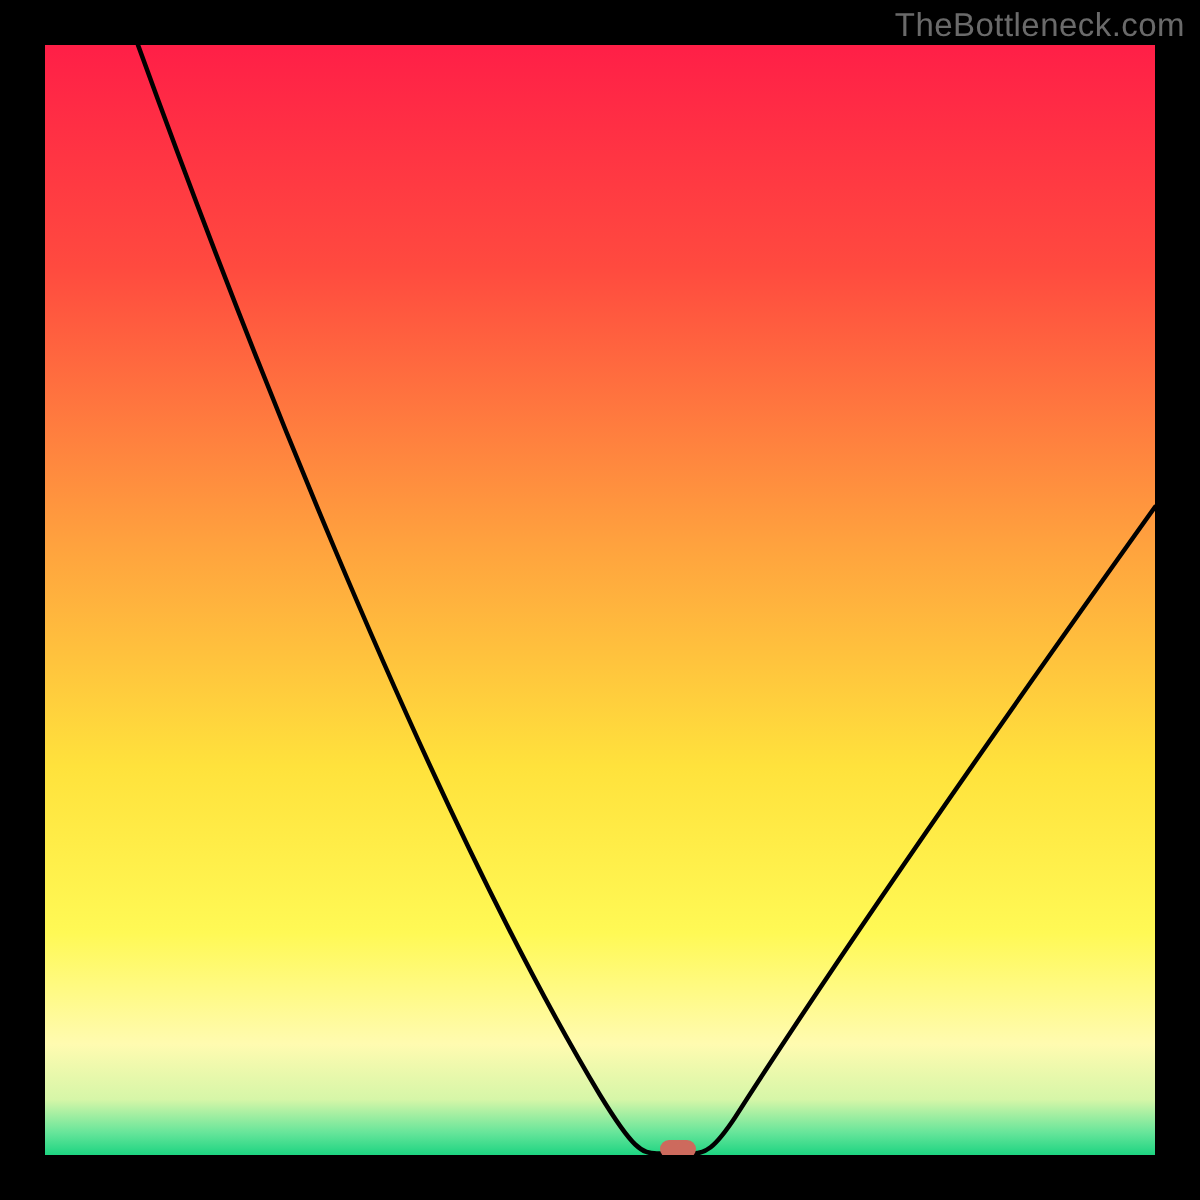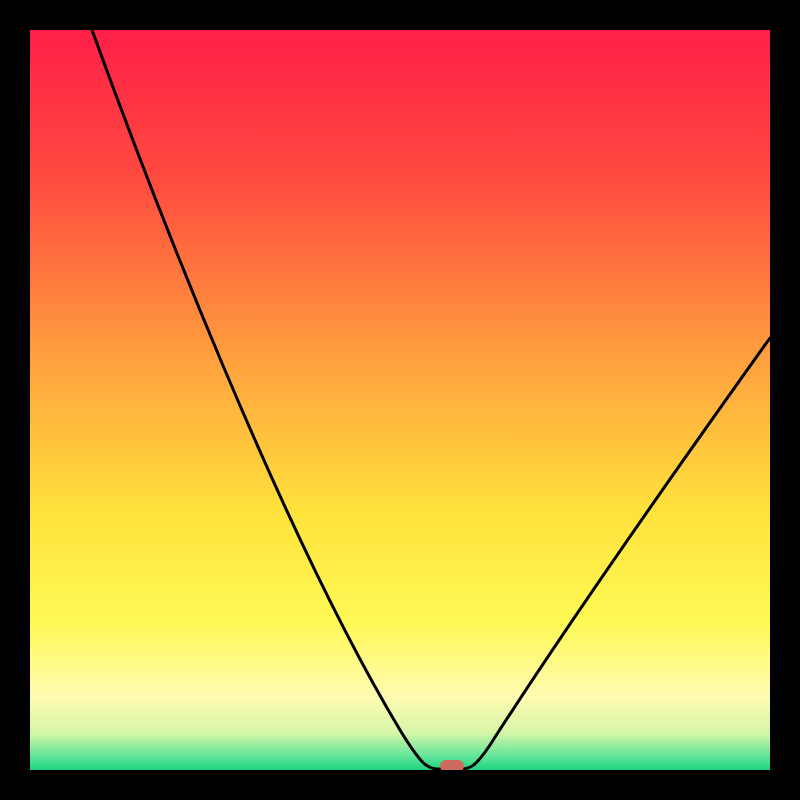--- a/index.html
+++ b/index.html
@@ -51,20 +51,21 @@
     border-radius: 6px;
     background: #cd6a5d;
     transform: translate(-50%, -50%);
   }
 </style>
 </head>
 <body>
 
 <div class="frame">
 
+  <div class="watermark">TheBottleneck.com</div>
 
   <div class="plot-area">
 
     <svg class="gradient" viewBox="0 0 740 740" preserveAspectRatio="none">
       <defs>
         <linearGradient id="bg-grad" x1="0" y1="0" x2="0" y2="1">
           <stop offset="0" stop-color="#ff1f47"></stop>
           <stop offset="20%" stop-color="#ff4a3f"></stop>
           <stop offset="45%" stop-color="#ffa23e"></stop>
           <stop offset="65%" stop-color="#ffe23c"></stop>

